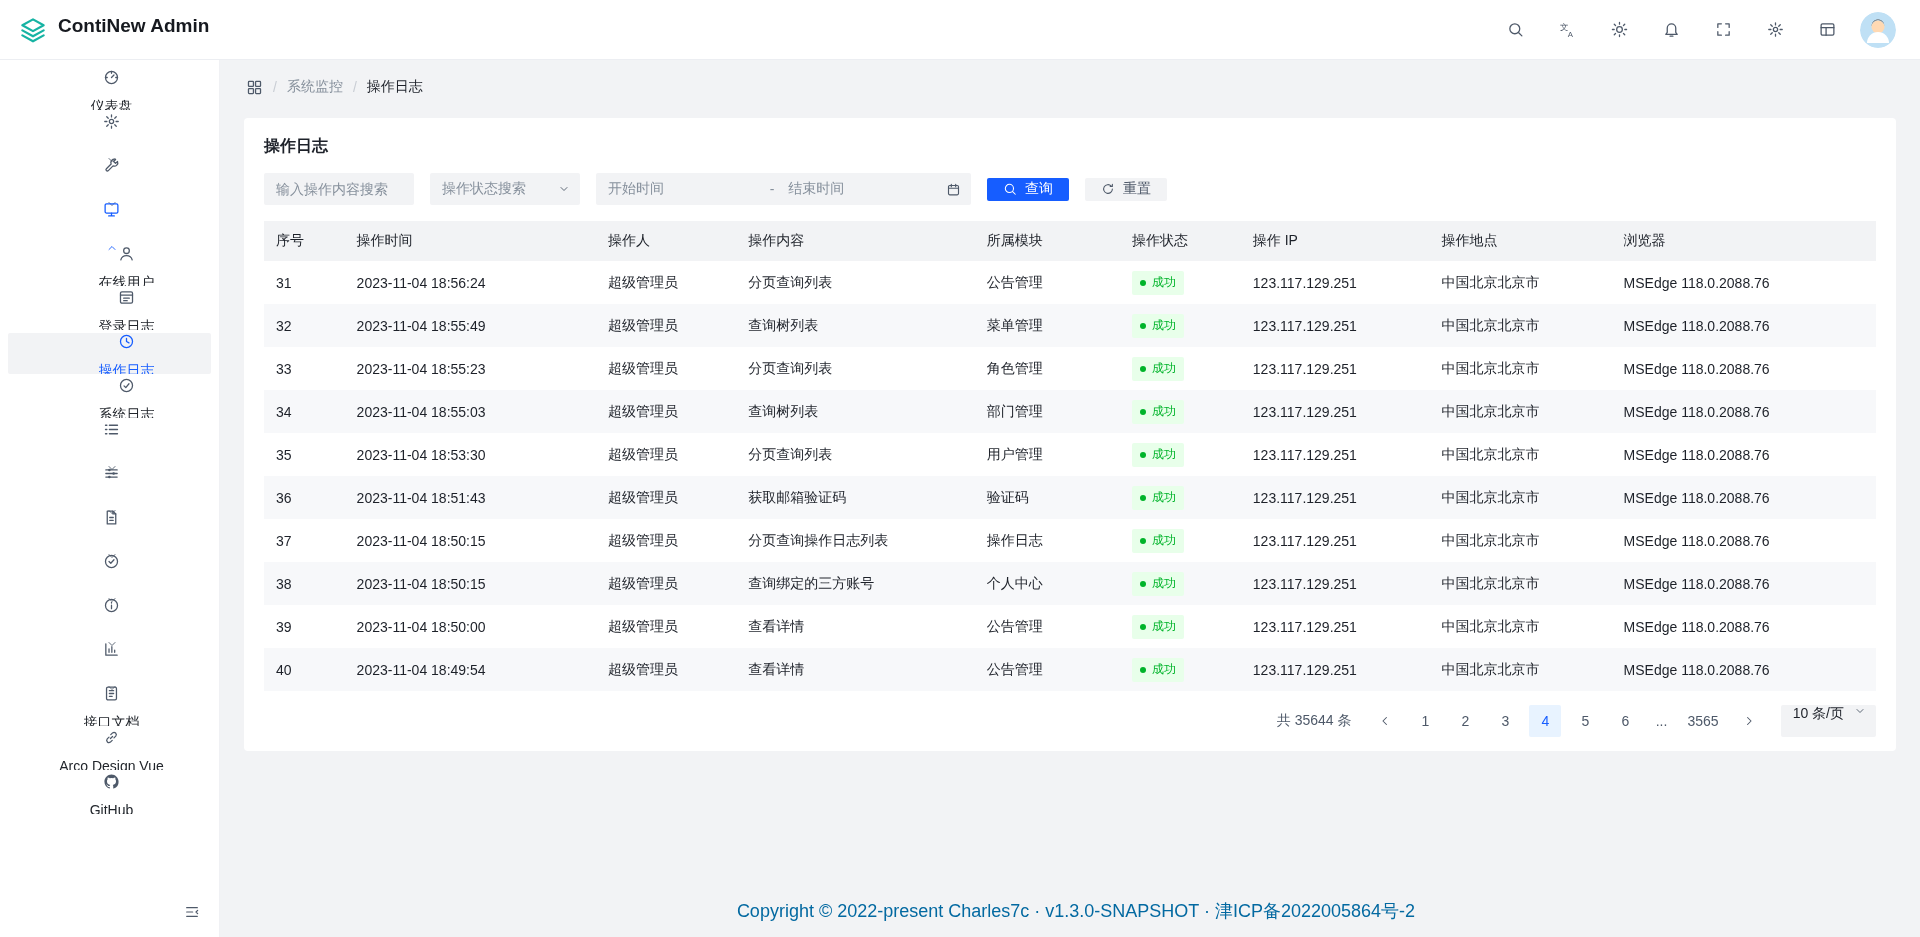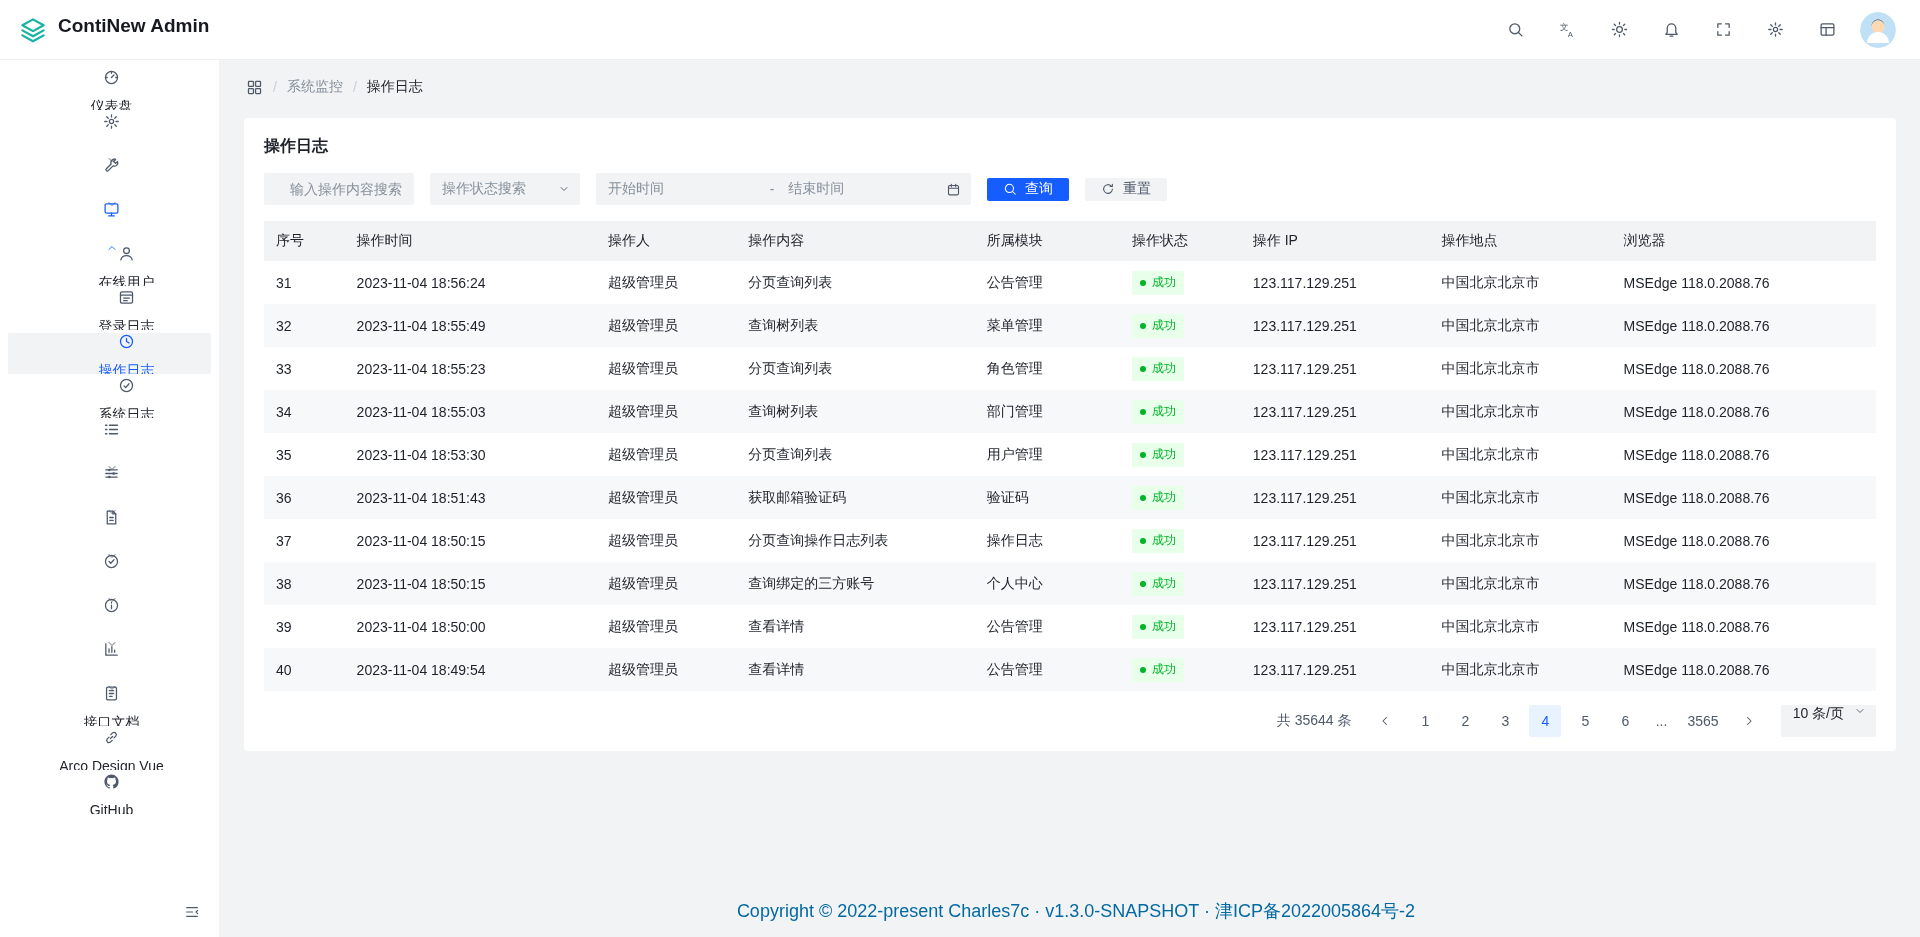--- a/index.html
+++ b/index.html
@@ -48,21 +48,21 @@
   .bc-icon { width:17px; height:17px; color:#4e5969; display:flex; cursor:pointer; }
   .bc-icon svg { width:100%; height:100%; }
   .bc-sep { color:#c9cdd4; }
   .bc-item { color:#86909c; cursor:pointer; }
   .bc-item.current { color:#1d2129; cursor:default; }
 
   .card { margin:4px 24px 0; background:#fff; border-radius:4px; padding:18px 20px 14px; }
   .page-title { font-size:16px; font-weight:600; color:#1d2129; margin-bottom:16px; }
 
   .filters { display:flex; align-items:center; gap:16px; }
-  .f-input { width:150px; height:32px; background:#f2f3f5; border:none; border-radius:2px; padding:0 12px; font-family:inherit; font-size:14px; color:#1d2129; outline:none;text-align:right; }
+  .f-input { width:150px; height:32px; background:#f2f3f5; border:none; border-radius:2px; padding:0 12px; font-family:inherit; font-size:14px; color:#1d2129; outline:none; }
   .f-input::placeholder { color:#86909c; }
   .f-select { width:150px; height:32px; background:#f2f3f5; border-radius:2px; display:flex; align-items:center; justify-content:space-between; padding:0 10px 0 12px; color:#86909c; cursor:pointer;gap:29px; }
   .f-range { width:375px; height:32px; background:#f2f3f5; border-radius:2px; display:flex; align-items:center; padding:0 10px 0 12px; color:#86909c; cursor:pointer; }
   .f-range .start { flex:1; }
   .f-range .sep { padding:0 4px; }
   .f-range .end { flex:1; padding-left:10px; }
   .cal { width:15px; height:15px; color:#4e5969; display:flex; margin-left:auto; flex:none; }
   .cal svg, .f-select .chev svg { width:100%; height:100%; }
   .btn { height:23px; border:none; border-radius:2px; font-size:14px; font-family:inherit; display:inline-flex; align-items:center; gap:8px; padding:0 16px; cursor:pointer; }
   .btn-primary { background:var(--primary,#165dff); color:#fff; }

